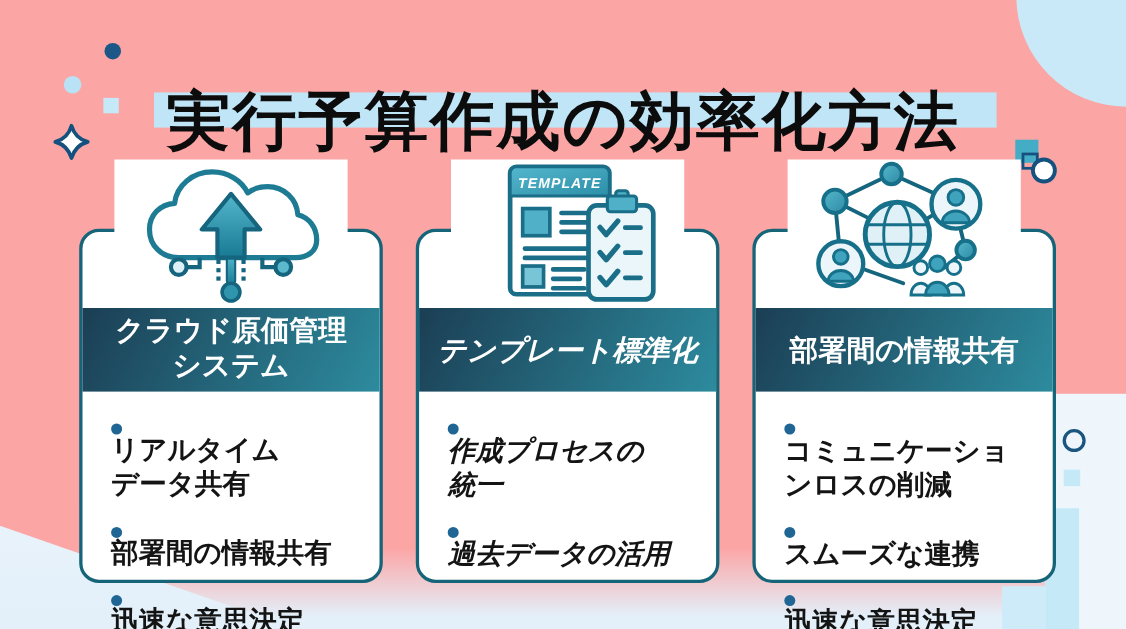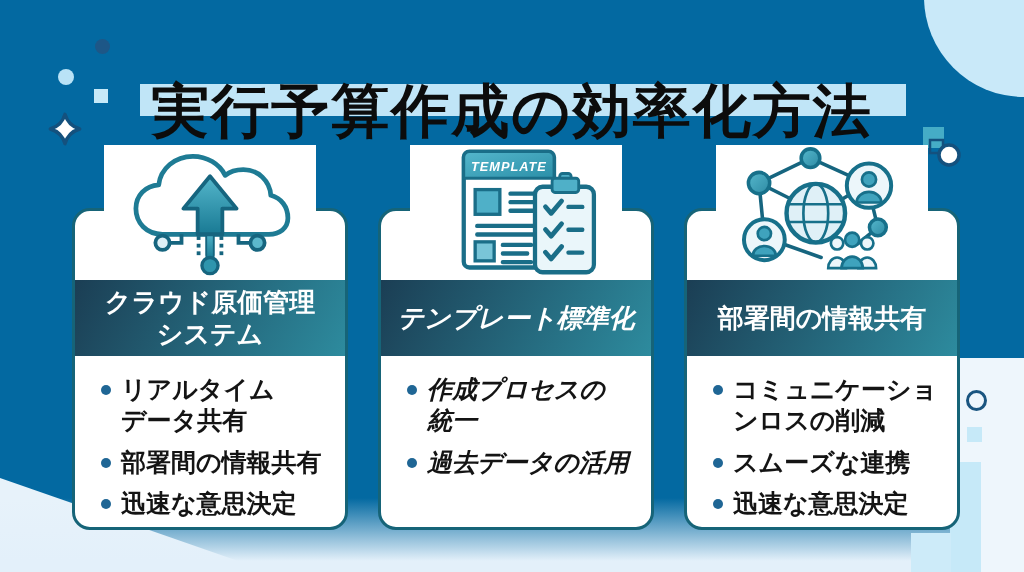--- a/index.html
+++ b/index.html
@@ -1,18 +1,18 @@
 <!DOCTYPE html>
 <html lang="ja"><head>
 <meta charset="utf-8">
 <style>
   html,body { margin:0; padding:0; background:#ffffff; }
   .canvas {
     position:relative; width:1024px; height:572px; overflow:hidden;
-    background:#0369a1;
+    background:#fca5a5;
     font-family:"Liberation Sans","DejaVu Sans",sans-serif;
   }
   
   .deco { position:absolute; }
   .big-circle { left:924px; top:-103px; width:200px; height:200px; border-radius:50%; background:#c9e9f9; }
   .wedge-bl { left:0; top:478px; width:270px; height:94px; background:#e7f2fa;
               clip-path:polygon(0 0,100% 100%,0 100%); }
   .band-bottom { left:0; top:498px; width:1024px; height:74px;
                  background:linear-gradient(180deg, rgba(231,242,250,0) 0%, #e3f0fa 85%); }
   .pale-right { left:958px; top:358px; width:66px; height:214px; background:#eef6fc; }
@@ -32,39 +32,39 @@
     position:absolute; left:0; top:40px; width:1024px; text-align:center;
     font-size:58px; font-weight:900; letter-spacing:2px; color:#0c0c0c; line-height:1.1;
     white-space:nowrap;
   }
 
   
   .card {
     position:absolute; top:208px; width:270px; height:316px;
     background:#ffffff; border:3px solid #166478; border-radius:18px;
   }
-  .card-1 { left:72px; }
+  .card-1 { left:72px;font-family:Liberation Mono, monospace; }
   .card-2 { left:378px;font-style:italic; }
   .card-3 { left:684px; }
   .icon-wrap {
     position:absolute; top:-66px; left:50%; transform:translateX(-50%);
     width:212px; height:132px; background:#ffffff;
     display:flex; align-items:flex-end; justify-content:center;
   }
   .card-header {
     position:absolute; left:0; top:69px; width:100%; height:76px;
     background:linear-gradient(118deg, #1b3e54 0%, #2d8b9e 100%);
     display:flex; align-items:center; justify-content:center;
   }
   .card-header-text {
     color:#ffffff; font-size:26px; font-weight:800; text-align:center;
     line-height:1.25; white-space:pre-line;
   }
   .bullets { position:absolute; left:0; top:145px; width:100%; margin:0; padding:18px 14px 0 26px; list-style:none; box-sizing:border-box; }
-  .bullets li { display:flex; align-items:flex-start; margin-bottom:10px; }
+  .bullets li { display:flex; align-items:flex-start; margin-bottom:10px;flex-direction:column; }
   .bullet-dot { flex:0 0 auto; width:10px; height:10px; border-radius:50%; background:#1f6695; margin:11px 10px 0 0; }
   .bullet-text { font-size:25px; font-weight:800; color:#141414; line-height:1.25; white-space:pre-line; }
 </style>
 </head>
 <body>
 
 <div class="canvas">
 
   <div class="deco big-circle"></div>
   <div class="deco wedge-bl"></div>

